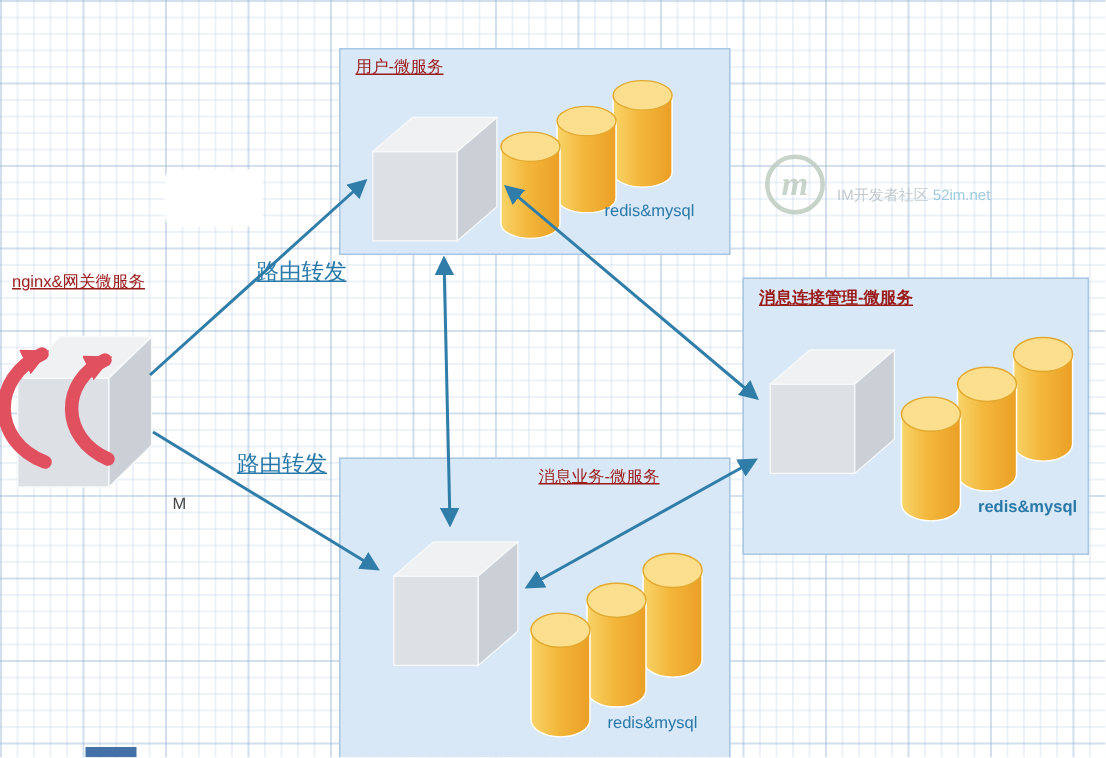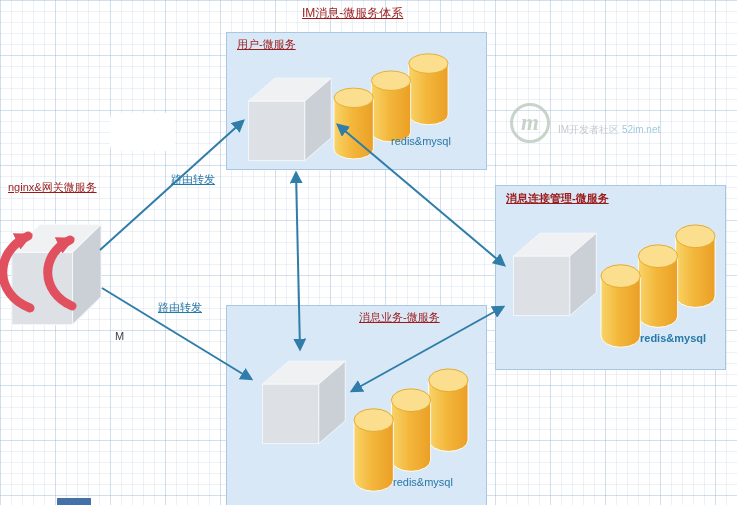--- a/index.html
+++ b/index.html
@@ -28,29 +28,29 @@
   .panel-connection{left:495px;top:185px;width:231px;height:185px;font-weight:bold;}
   .panel-title{
     position:absolute;font-size:11px;color:var(--title-text,#9b1b1b);
     text-decoration:underline;white-space:nowrap;
   }
   .cube,.dbs{position:absolute;}
   .cube-front{fill:var(--cube-front,#dde0e5);stroke:#f7f9fa;stroke-width:1;}
   .cube-top{fill:var(--cube-top,#eff1f3);stroke:#f7f9fa;stroke-width:1;}
   .cube-side{fill:var(--cube-side,#cbd0d7);stroke:#f7f9fa;stroke-width:1;}
   .db-label{
-    position:absolute;font-size:11px;color:var(--teal-label,#2878a8);white-space:nowrap;
+    position:absolute;font-size:11px;color:var(--teal-label,#2878a8);white-space:nowrap;margin-left:12px;
   }
   .gw-label{
     position:absolute;left:8px;top:180px;font-size:11px;
     color:var(--title-text,#9b1b1b);text-decoration:underline;white-space:nowrap;text-align:right;
   }
   .gw-marker{position:absolute;left:115px;top:330px;font-size:11px;color:#444;}
   .route-label{
-    position:absolute;font-size:11px;color:var(--teal-label,#2878a8);
+    position:absolute;font-size:15px;color:var(--teal-label,#2878a8);
     text-decoration:underline;white-space:nowrap;z-index:6;
   }
   .route-1{left:171px;top:172px;}
   .route-2{left:158px;top:300px;}
   .edges{position:absolute;left:0;top:0;z-index:5;pointer-events:none;}
   .edge{stroke:var(--arrow,#2f7da8);stroke-width:2;fill:none;}
   .mk-blue{fill:var(--arrow,#2f7da8);}
   .red-arc{stroke:var(--red-arrow,#e0505e);stroke-width:9;fill:none;stroke-linecap:round;}
   .mk-red{fill:var(--red-arrow,#e0505e);}
   .white-patch{position:absolute;left:110px;top:113px;width:65px;height:38px;background:#ffffff;border-radius:6px;}
@@ -96,21 +96,20 @@
         <use href="#cylSym" x="76" y="0" width="42" height="92"></use>
         <use href="#cylSym" x="38" y="21" width="42" height="92"></use>
         <use href="#cylSym" x="0" y="42" width="42" height="92"></use>
       </symbol>
     </defs>
   </svg>
 
   <div class="white-patch"></div>
   <div class="blue-strip"></div>
 
-  <div class="page-title">IM消息-微服务体系</div>
 
   <div class="panel panel-user">
     <span class="panel-title" style="left:10px;top:4px">用户-微服务</span>
     <svg class="cube" style="left:18px;top:40px" width="88" height="92" viewBox="0 0 100 105" preserveAspectRatio="none">
         <use href="#cubeSym"></use>
       </svg>
     <svg class="dbs" style="left:106px;top:20px" width="118" height="110" viewBox="0 0 120 135" preserveAspectRatio="none">
         <use href="#dbGroupSym"></use>
       </svg>
     <span class="db-label" style="left:164px;top:102px">redis&amp;mysql</span>

